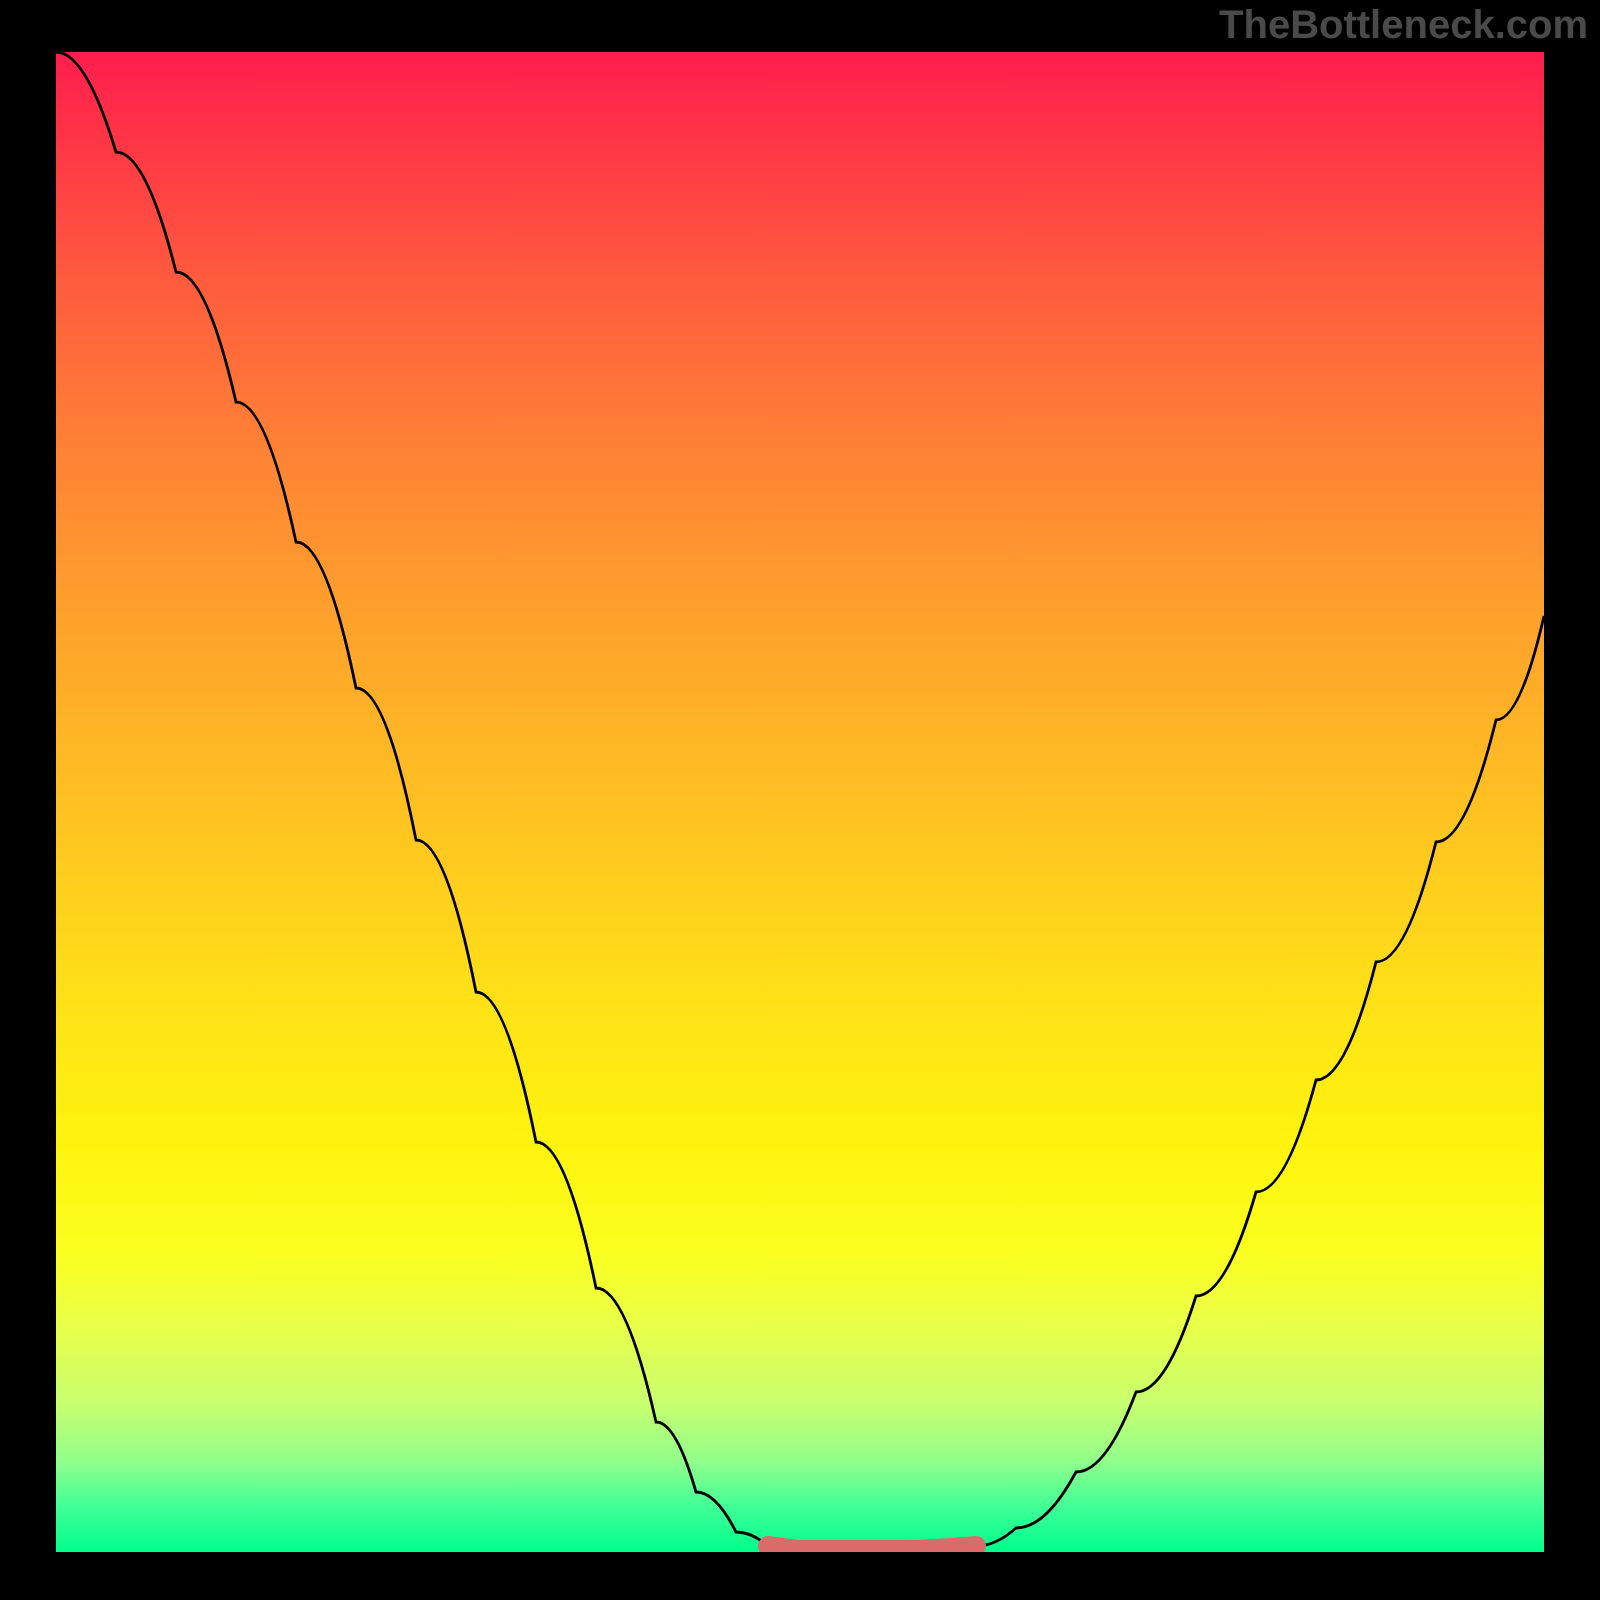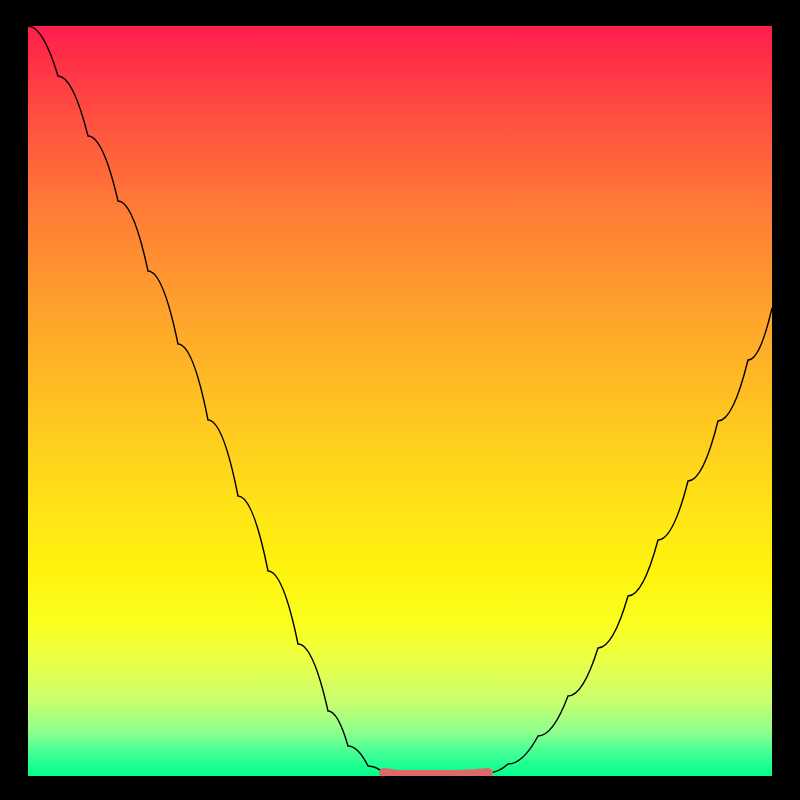--- a/index.html
+++ b/index.html
@@ -56,20 +56,21 @@
   svg.curves {
     position: absolute;
     inset: 0;
   }
 </style>
 </head>
 <body>
 
 <div class="frame">
 
+  <div class="watermark">TheBottleneck.com</div>
 
   <div class="plot-area">
     <div class="gradient-bg"></div>
 
     <svg class="curves" viewBox="0 0 744 750" preserveAspectRatio="none">
       <path d="M 0 0 Q 15 0 30 50 Q 45 50 60 110 Q 75 110 90 175 Q 105 175 120 245 Q 135 245 150 318 Q 165 318 180 394 Q 195 394 210 470 Q 225 470 240 545 Q 255 545 270 618 Q 285 618 300 685 Q 310 685 320 720 Q 330 720 340 740 Q 348 740 356 747" fill="none" stroke="#000000" stroke-width="1.4"></path>
       <path d="M 460 747 Q 470 747 480 738 Q 495 738 510 710 Q 525 710 540 670 Q 555 670 570 622 Q 585 622 600 570 Q 615 570 630 514 Q 645 514 660 455 Q 675 455 690 395 Q 705 395 720 334 Q 732 334 744 282" fill="none" stroke="#000000" stroke-width="1.4"></path>
       <path d="M 356 747 L 370 749 L 390 749 L 410 749 L 430 749 L 448 748 L 460 747" fill="none" stroke="#db6b6b" stroke-width="10" stroke-linecap="round"></path>
     </svg>
   </div>

